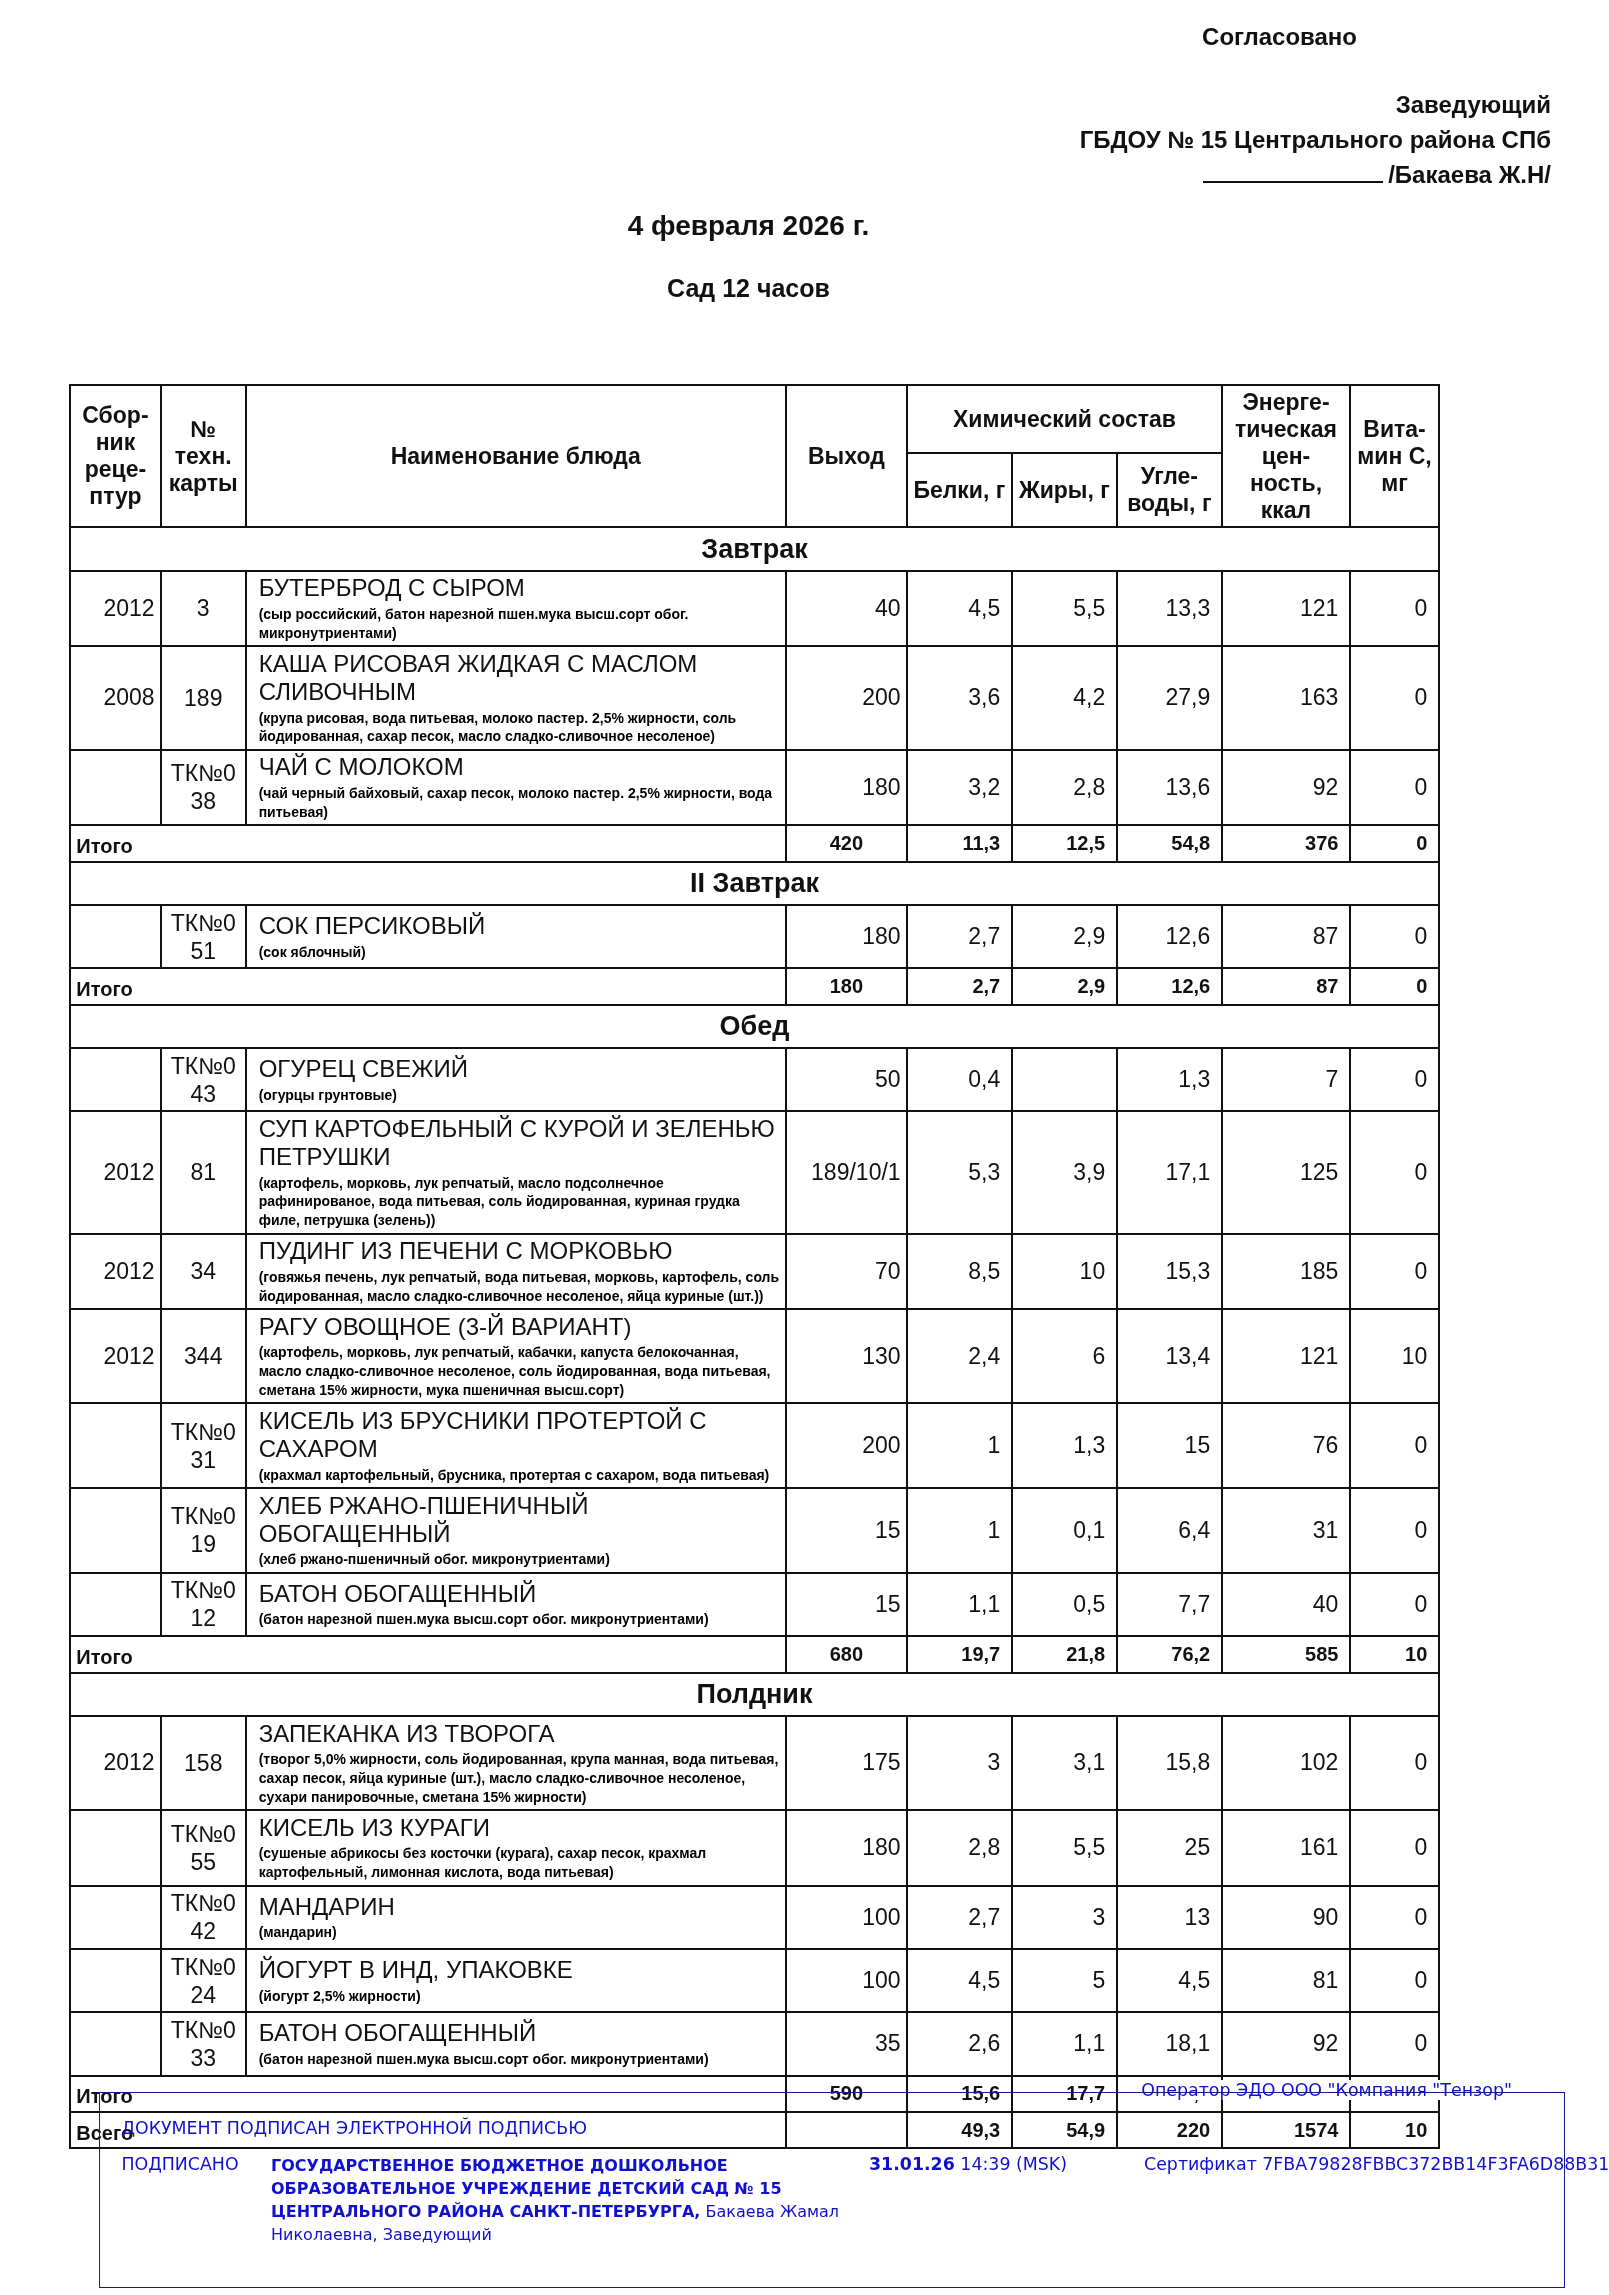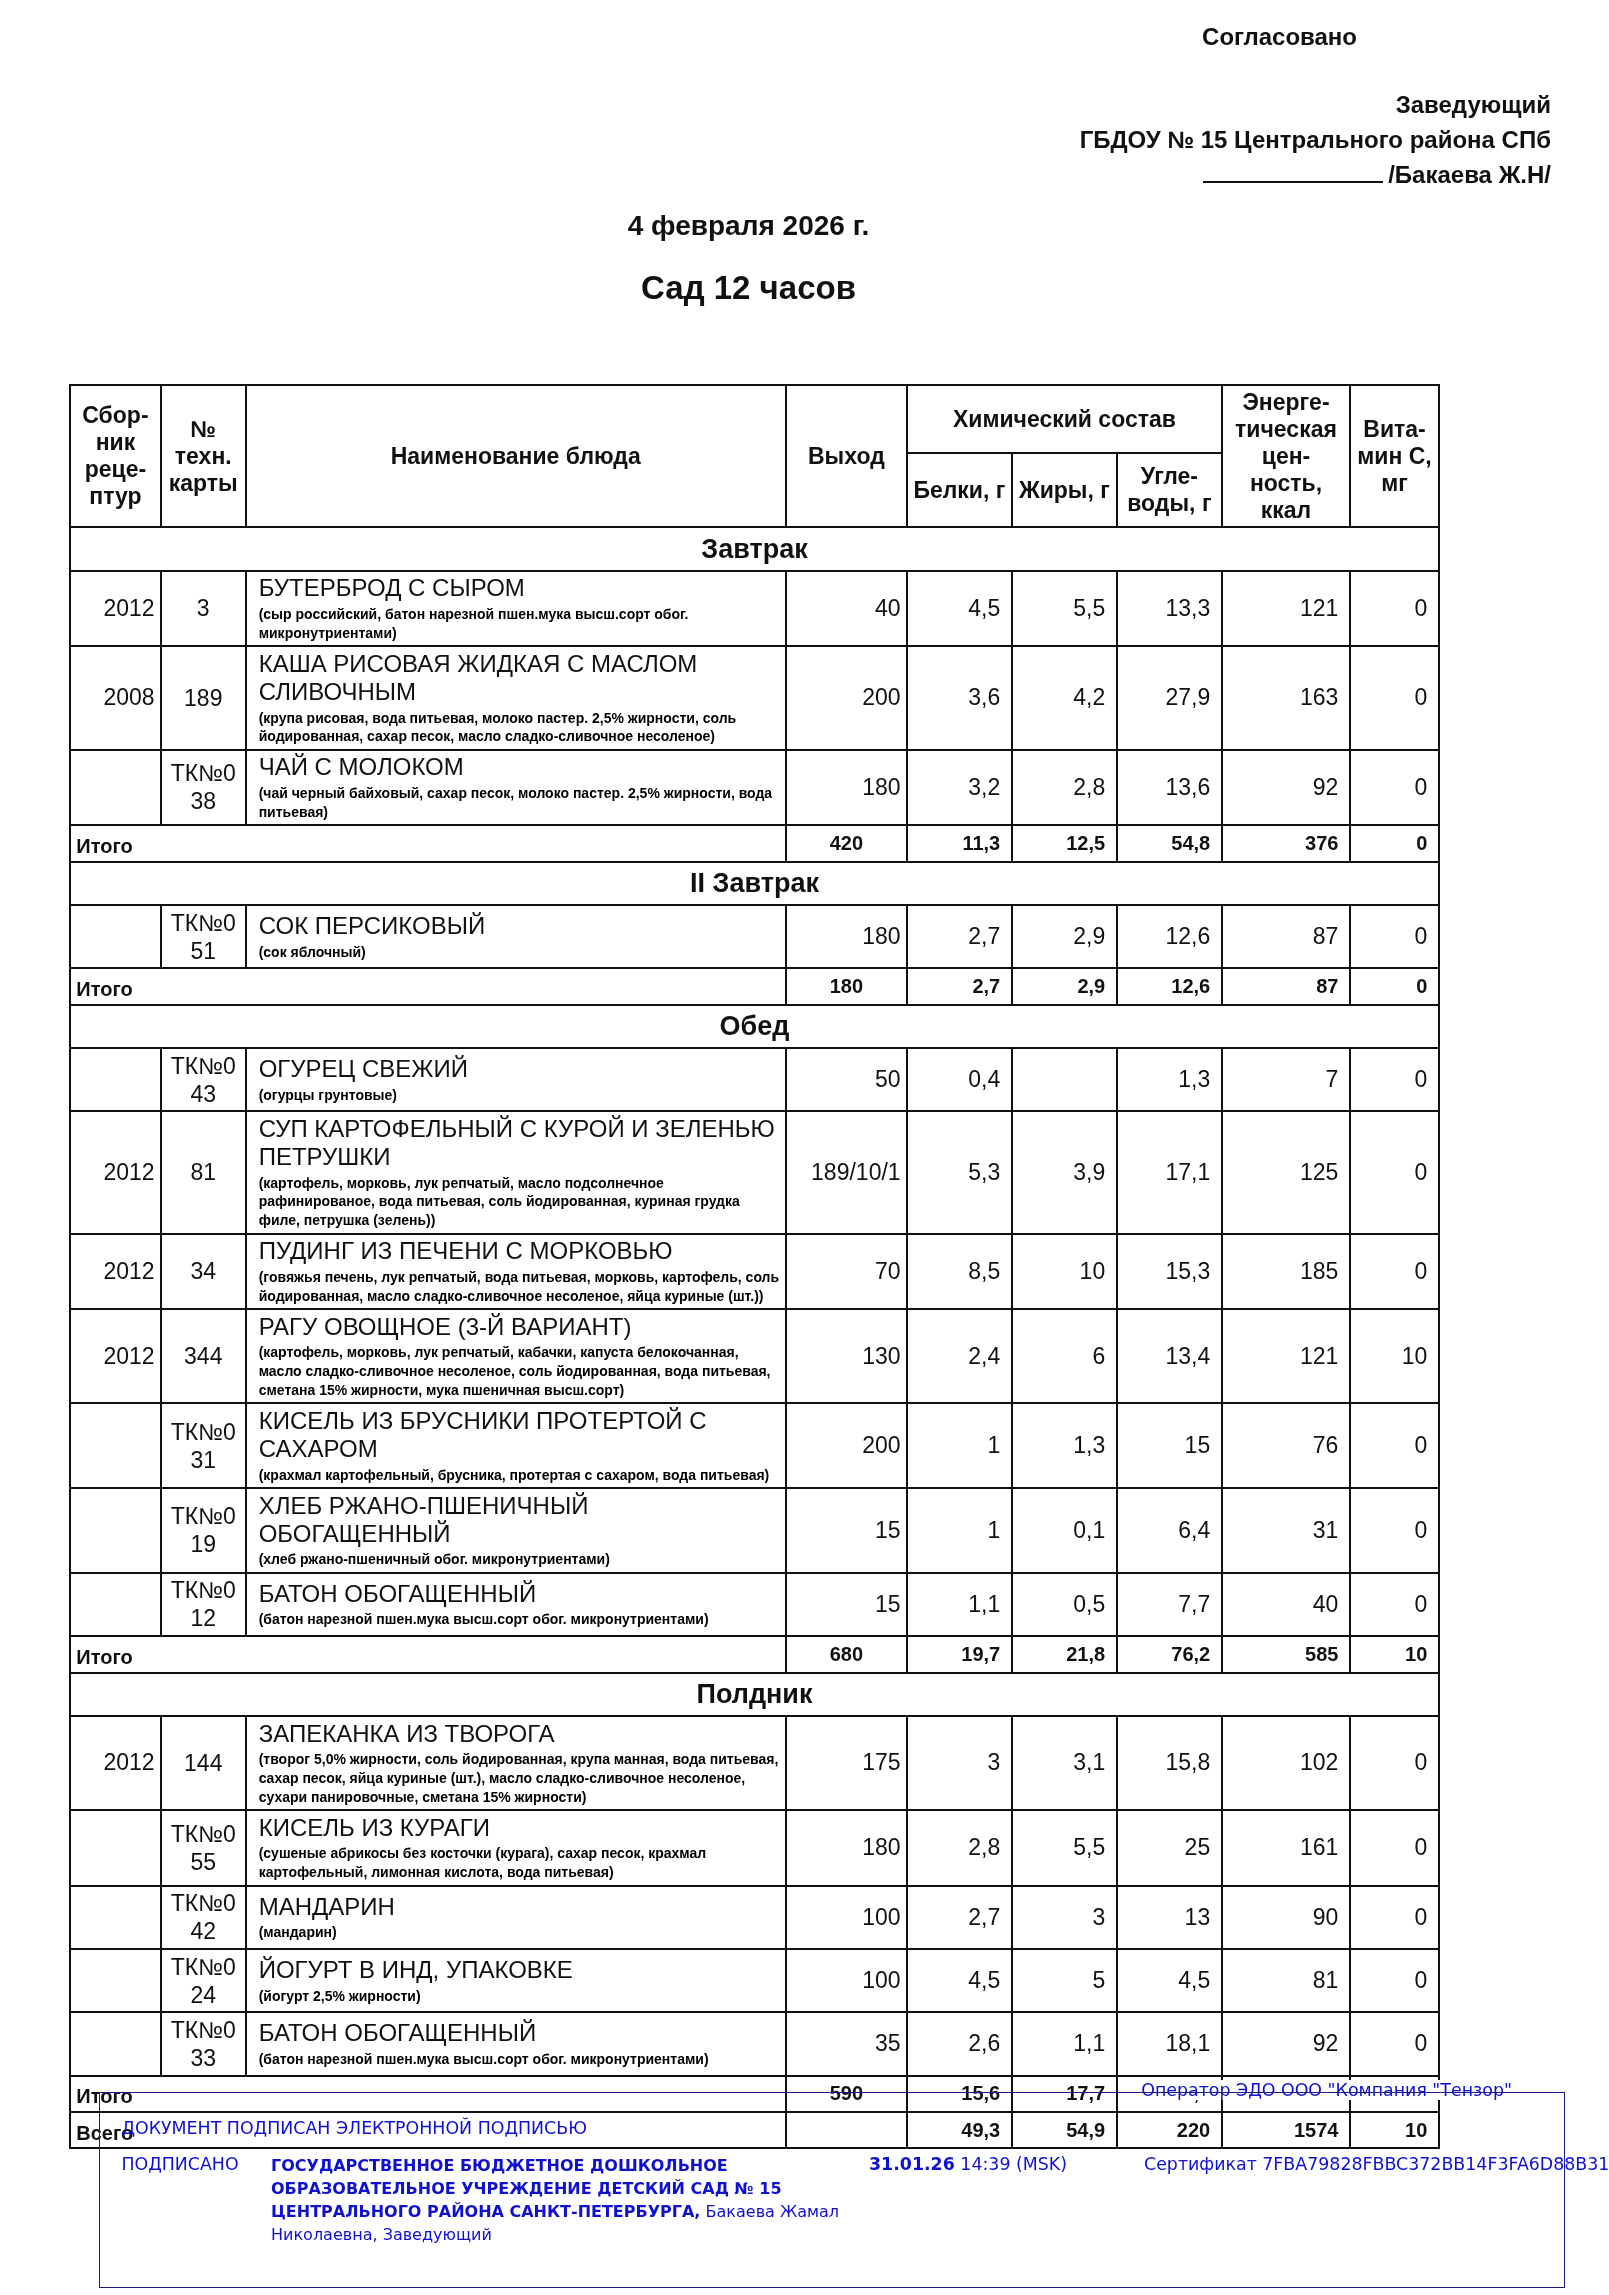--- a/index.html
+++ b/index.html
@@ -6,21 +6,21 @@
   body { width: 1610px; height: 2295px; position: relative; font-family: "Liberation Sans", sans-serif; color: #111; overflow: hidden; }
 
   .approval { position: absolute; right: 59px; top: 13.4px; text-align: right; font-size: 24px; line-height: 35px; }
   .approval .agreed { position: absolute; right: 194px; top: 5.3px; font-weight: bold; font-size: 24px; white-space: nowrap; }
   .approval .lines { position: absolute; right: 0; top: 74px; white-space: nowrap; font-weight: bold; }
   .approval .sign-line { display: inline-block; width: 180px; border-bottom: 2.7px solid #111; margin-right: 5.3px; vertical-align: baseline; }
 
   .title-block { position: absolute; left: 0; width: 1497px; top: 200px; text-align: center; }
   .title-main { font-family: "Liberation Serif", serif; font-weight: bold; font-size: 47px; line-height: 53px; }
   .title-date { font-weight: bold; font-size: 28px; line-height: 35px; margin-top: 8px; }
-  .title-group { font-weight: bold; font-size: 33px; line-height: 40px; margin-top: 25.4px; }
+  .title-group { font-weight: bold; font-size: 25px; line-height: 40px; margin-top: 25.4px; }
 
   table.menu { position: absolute; left: 69px; top: 384px; width: 1371px; border-collapse: collapse; table-layout: fixed; }
   table.menu td, table.menu th { border: 2px solid #111; padding: 2.7px 5.3px; vertical-align: middle; }
   table.menu th { font-weight: bold; font-size: 23px; line-height: 27px; text-align: center; }
   .c-col { width: 90px; }
   .c-tk { width: 84px; }
   .c-name { width: 535px; }
   .c-out { width: 120px; }
   .c-num { width: 104px; }
   .c-kcal { width: 127px; }
@@ -299,21 +299,21 @@
         <td class="num-cell">21,8</td>
         <td class="num-cell">76,2</td>
         <td class="num-cell">585</td>
         <td class="num-cell">10</td>
       </tr>
       <tr class="section-row">
         <td colspan="9">Полдник</td>
       </tr>
       <tr class="dish-row">
         <td class="center">2012</td>
-        <td class="tk">144</td>
+        <td class="tk">158</td>
         <td class="name">
           <div class="dish-title">ЗАПЕКАНКА ИЗ ТВОРОГА</div>
           <div class="dish-comp">(творог 5,0% жирности, соль йодированная, крупа манная, вода питьевая, сахар песок, яйца куриные (шт.), масло сладко-сливочное несоленое, сухари панировочные, сметана 15% жирности)</div>
         </td>
         <td class="center">175</td>
         <td class="num-cell">3</td>
         <td class="num-cell">3,1</td>
         <td class="num-cell">15,8</td>
         <td class="num-cell">102</td>
         <td class="num-cell">0</td>

